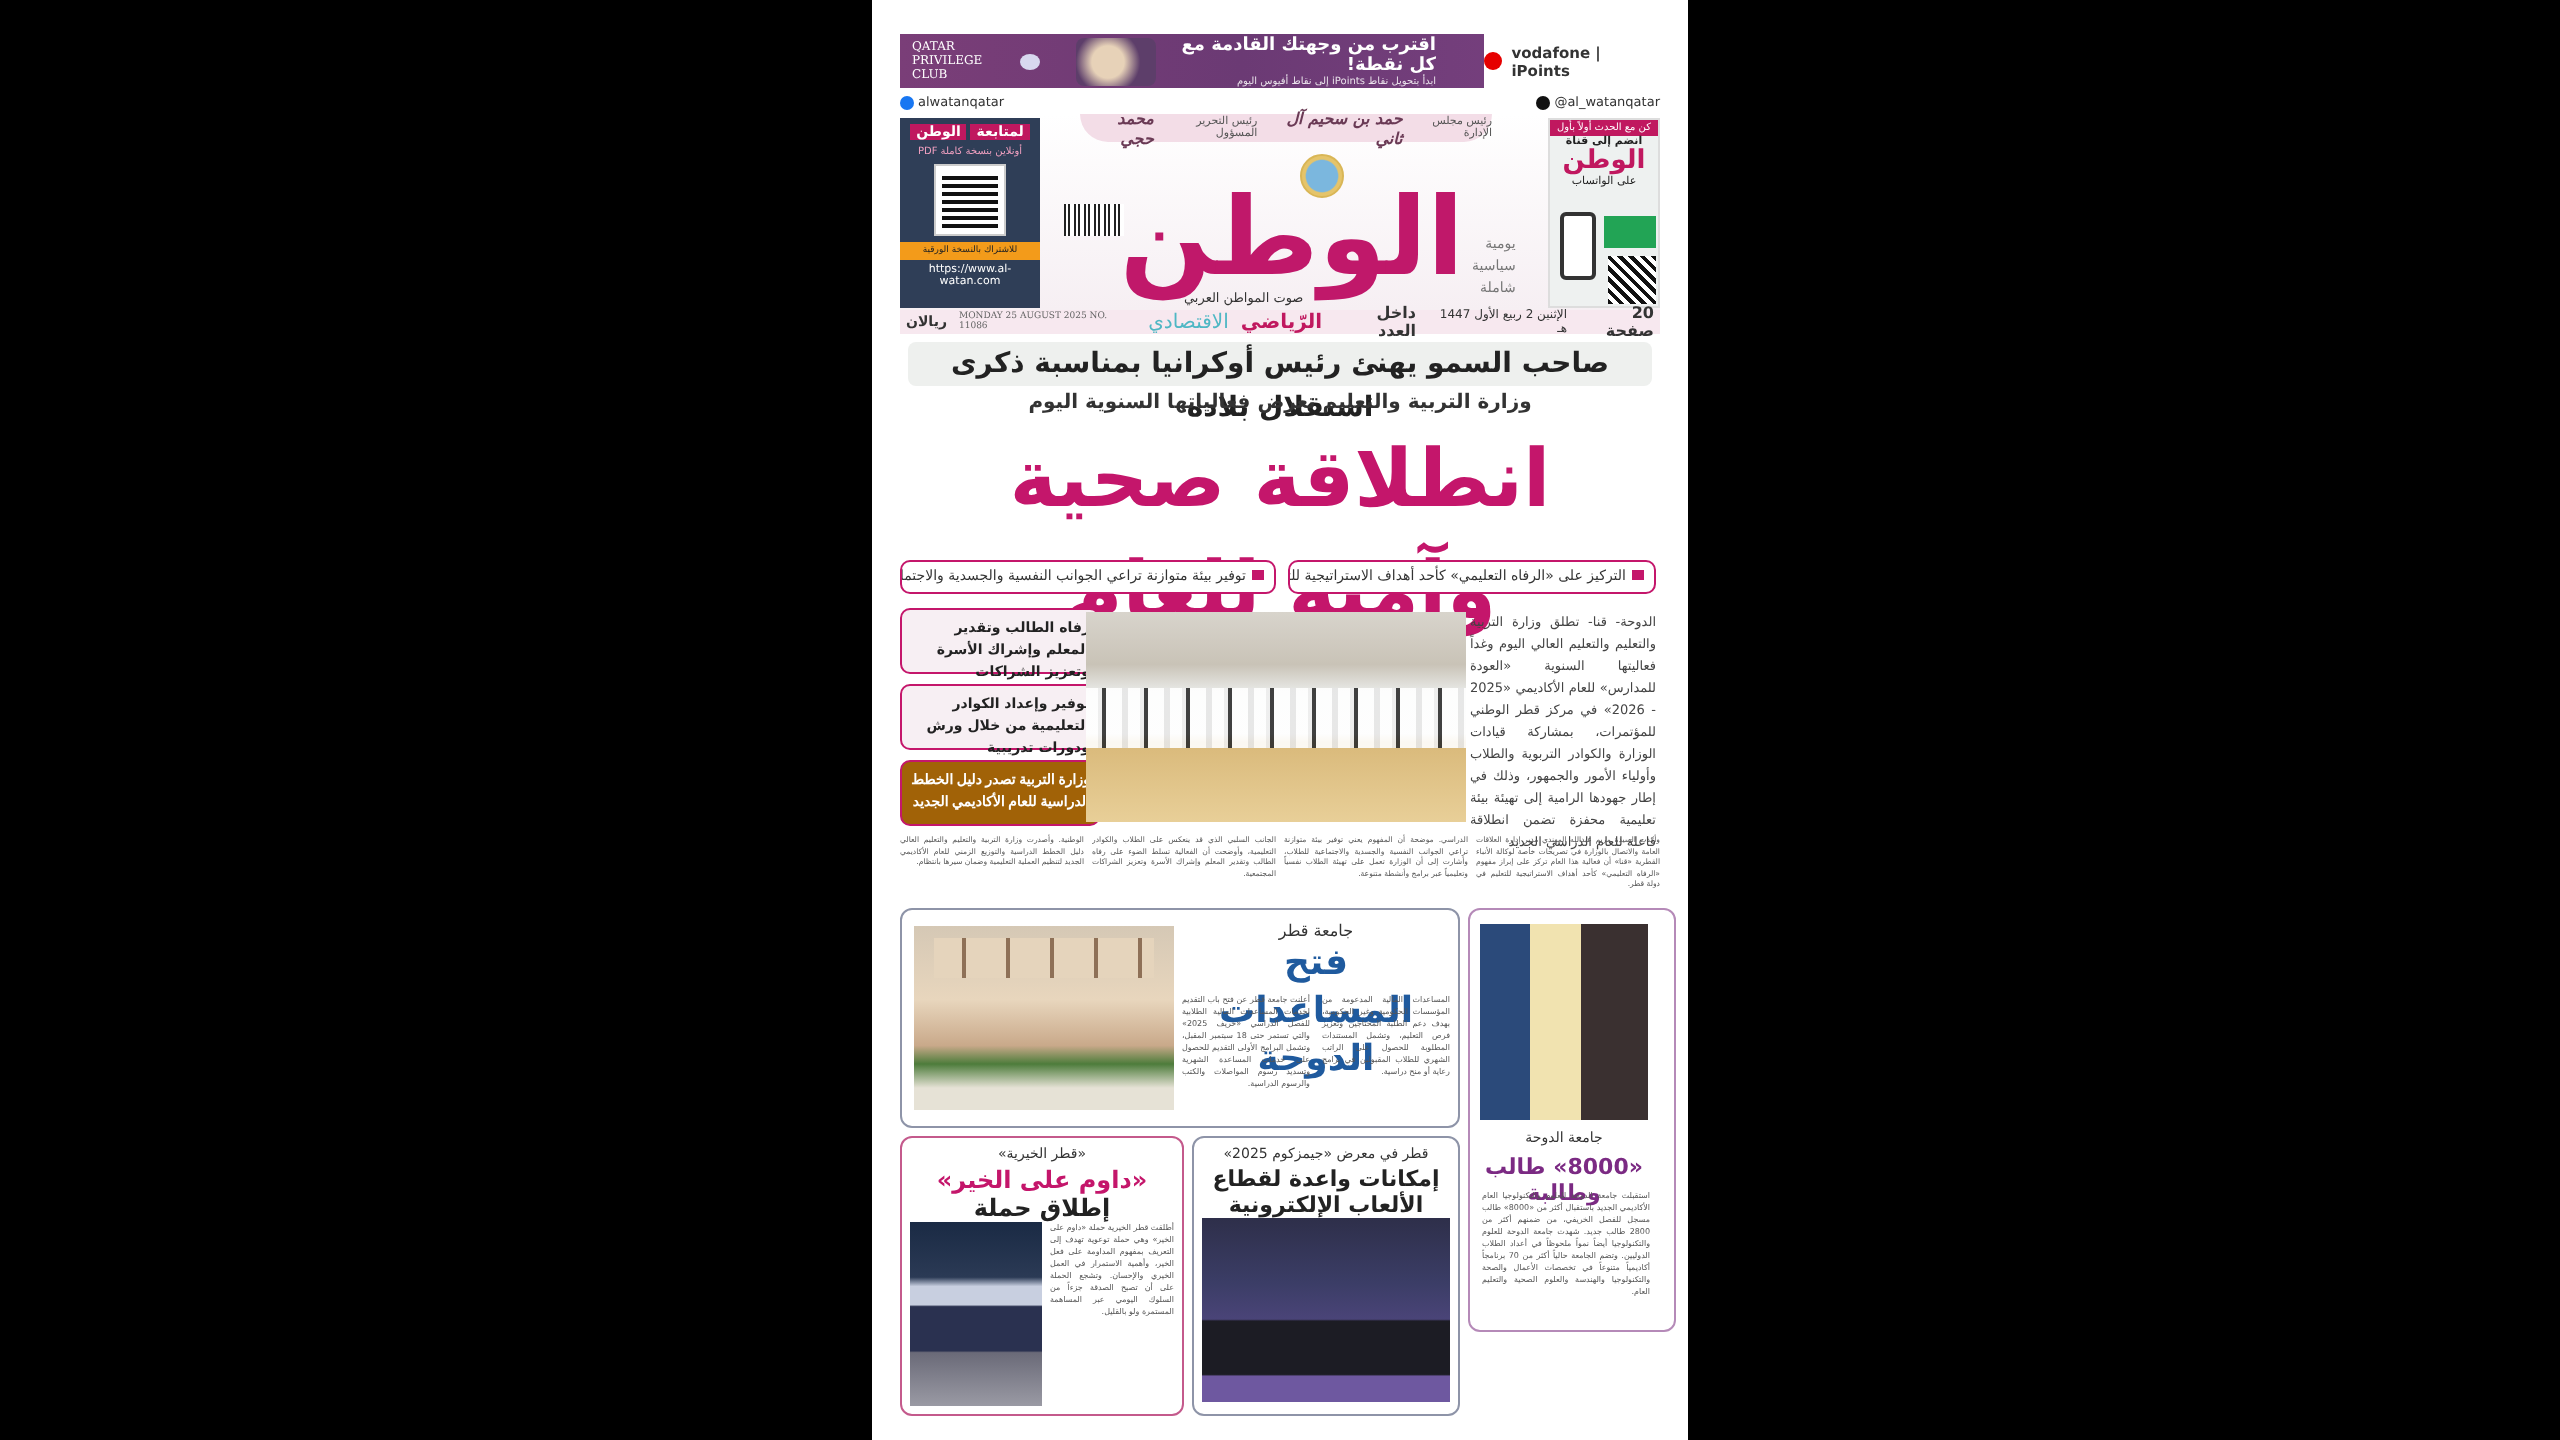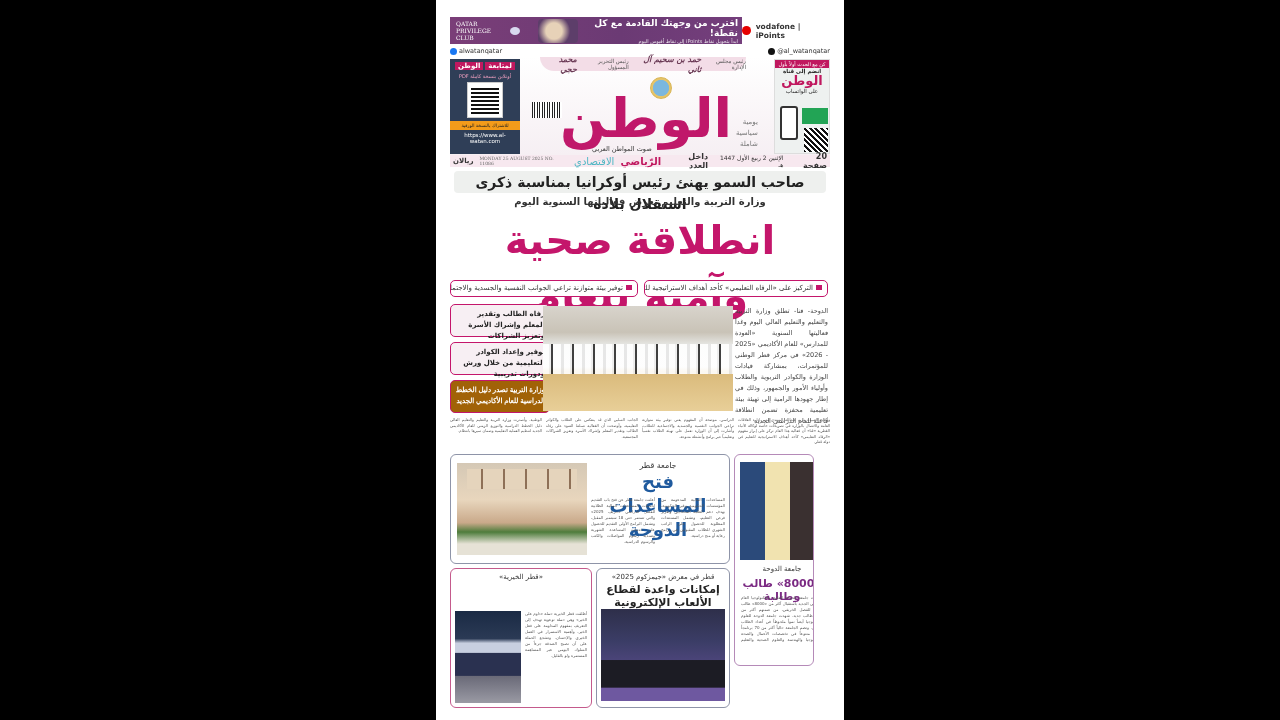--- a/index.html
+++ b/index.html
@@ -11,21 +11,21 @@
   }
   
   .ad {
     position: absolute; left: 14px; top: 17px; width: 380px; height: 27px;
     background: linear-gradient(90deg, #7a3e78 0%, #6b3a74 45%, #7b4282 100%);
     color: #fff; display: flex; align-items: center; direction: ltr;
   }
   .ad .qatar { width: 56px; font-size: 6px; line-height: 7px; padding-left: 6px; font-family: "DejaVu Serif", serif; }
   .ad .arrow { width: 10px; height: 8px; background: #d8d8ef; border-radius: 50%; margin-left: 4px; }
   .ad .img { width: 40px; height: 24px; margin-left: 18px; background: radial-gradient(circle at 40% 50%, #e7d2b8 0 30%, #5d3e6a 60%); border-radius: 4px; }
-  .ad .txt { flex: 1; text-align: right; padding-right: 4px; direction: rtl; }
+  .ad .txt { flex: 1; text-align: right; padding-right: 24px; direction: rtl; }
   .ad .txt .h { font-size: 9px; font-weight: bold; }
   .ad .txt .s { font-size: 5px; opacity: .85; }
   .ad .brand { background: #fff; color: #333; height: 27px; width: 88px; display: flex; align-items: center; justify-content: center; font-size: 7.5px; font-weight: bold; gap: 5px; }
   .ad .brand .vf { width: 9px; height: 9px; border-radius: 50%; background: #e60000; display: inline-block; }
   
   .social {
     position: absolute; left: 14px; top: 47px; width: 380px; height: 10px;
     display: flex; justify-content: space-between; font-size: 6.5px; color: #333; direction: ltr;
   }
   .social .ic { display: inline-block; width: 7px; height: 7px; border-radius: 50%; background: #1877f2; vertical-align: middle; margin-right: 2px; }
@@ -146,21 +146,21 @@
     background: linear-gradient(180deg, #d5c8b5 0%, #e8d6bd 40%, #c9a98a 65%, #4d7c3b 75%, #e6e2d6 88%);
   }
   .qu .img::before {
     content: ""; position: absolute; left: 10px; top: 6px; width: 110px; height: 20px;
     background: repeating-linear-gradient(90deg, #e5d4bc 0 14px, #8e7057 14px 16px, #e5d4bc 16px 22px);
   }
   .qu .kick { position: absolute; left: 140px; top: 6px; width: 134px; }
   .qu .head { position: absolute; left: 140px; top: 15px; width: 134px; font-size: 18px; color: #1f5a9e; line-height: 24px; }
   .qu .c1 { position: absolute; left: 140px; top: 42px; width: 64px; }
   .qu .c2 { position: absolute; left: 210px; top: 42px; width: 64px; }
-  .du { left: 298px; top: 454px; width: 80px; height: 212px; }
+  .du { left: 298px; top: 454px; width: 104px; height: 212px; }
   .du .img {
     position: absolute; left: 5px; top: 7px; width: 84px; height: 98px;
     background: linear-gradient(90deg, #2b4a7a 0 30%, #f1e3b0 30% 60%, #3a3030 60% 100%);
   }
   .du .kick { position: absolute; left: 0; top: 110px; width: 94px; font-size: 7px; }
   .du .head { position: absolute; left: 0; top: 122px; width: 94px; font-size: 11px; color: #7b2a83; }
   .du .txt { position: absolute; left: 6px; top: 140px; width: 84px; height: 66px; overflow: hidden; }
   .ga { left: 160px; top: 568px; width: 134px; height: 140px; }
   .ga .kick { position: absolute; left: 0; top: 4px; width: 132px; font-size: 7px; }
   .ga .head { position: absolute; left: 0; top: 14px; width: 132px; font-size: 11px; color: #222; }
@@ -293,17 +293,18 @@
   </div>
 
   <div class="box ga">
     <div class="kick">قطر في معرض «جيمزكوم 2025»</div>
     <div class="head">إمكانات واعدة لقطاع الألعاب الإلكترونية</div>
     <div class="img"></div>
   </div>
 
   <div class="box pink kh">
     <div class="kick">«قطر الخيرية»</div>
+    <div class="head"><span>«داوم على الخير»</span> <b style="color:#222">إطلاق حملة</b></div>
     <div class="img"></div>
     <div class="txt">أطلقت قطر الخيرية حملة «داوم على الخير» وهي حملة توعوية تهدف إلى التعريف بمفهوم المداومة على فعل الخير، وأهمية الاستمرار في العمل الخيري والإحسان. وتشجع الحملة على أن تصبح الصدقة جزءاً من السلوك اليومي عبر المساهمة المستمرة ولو بالقليل.</div>
   </div>
 
 </div>
 
 </body></html>

